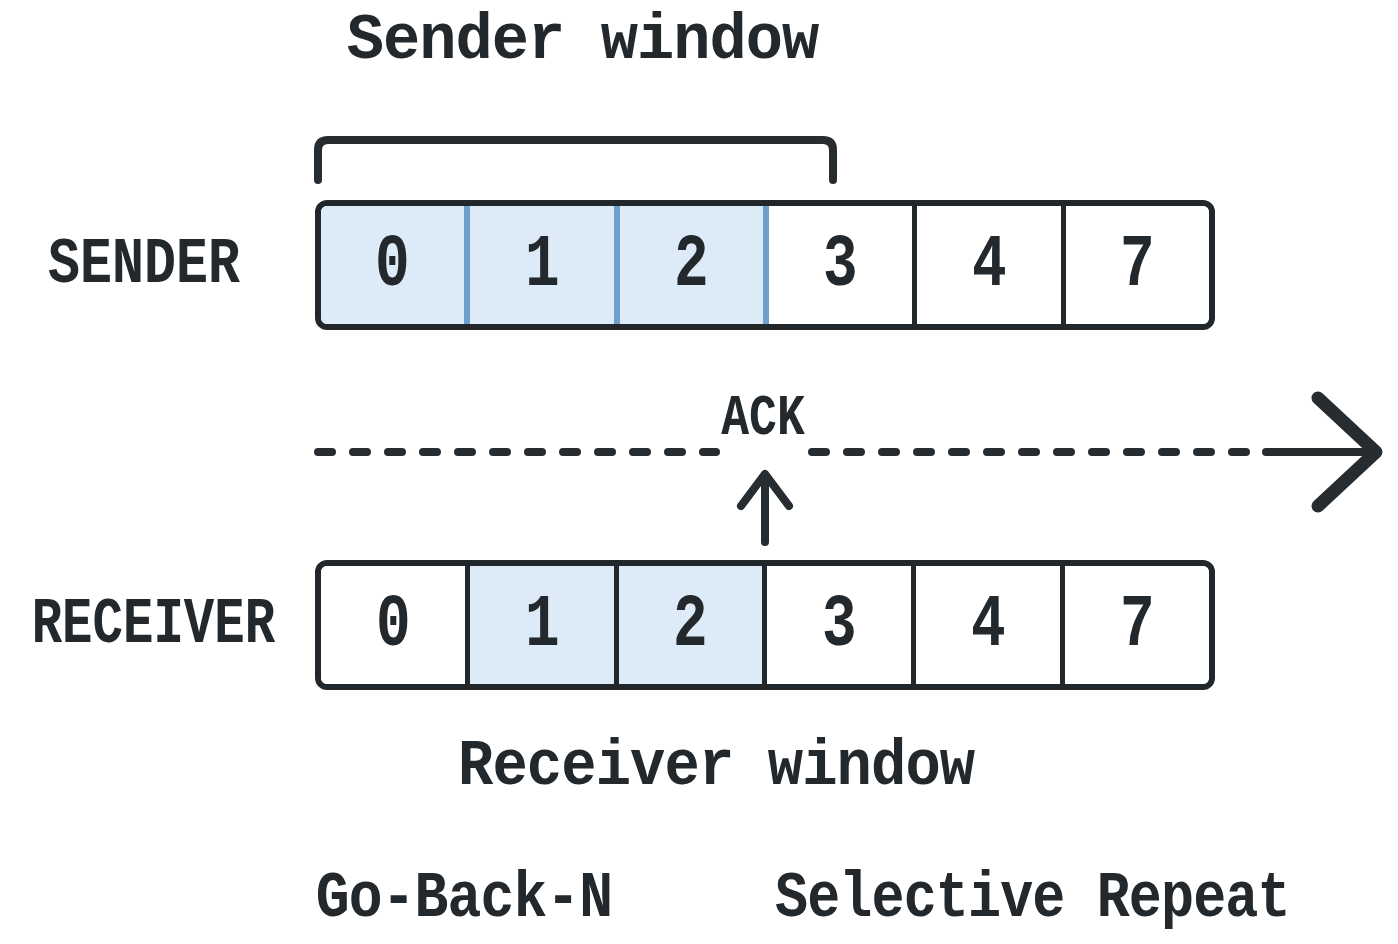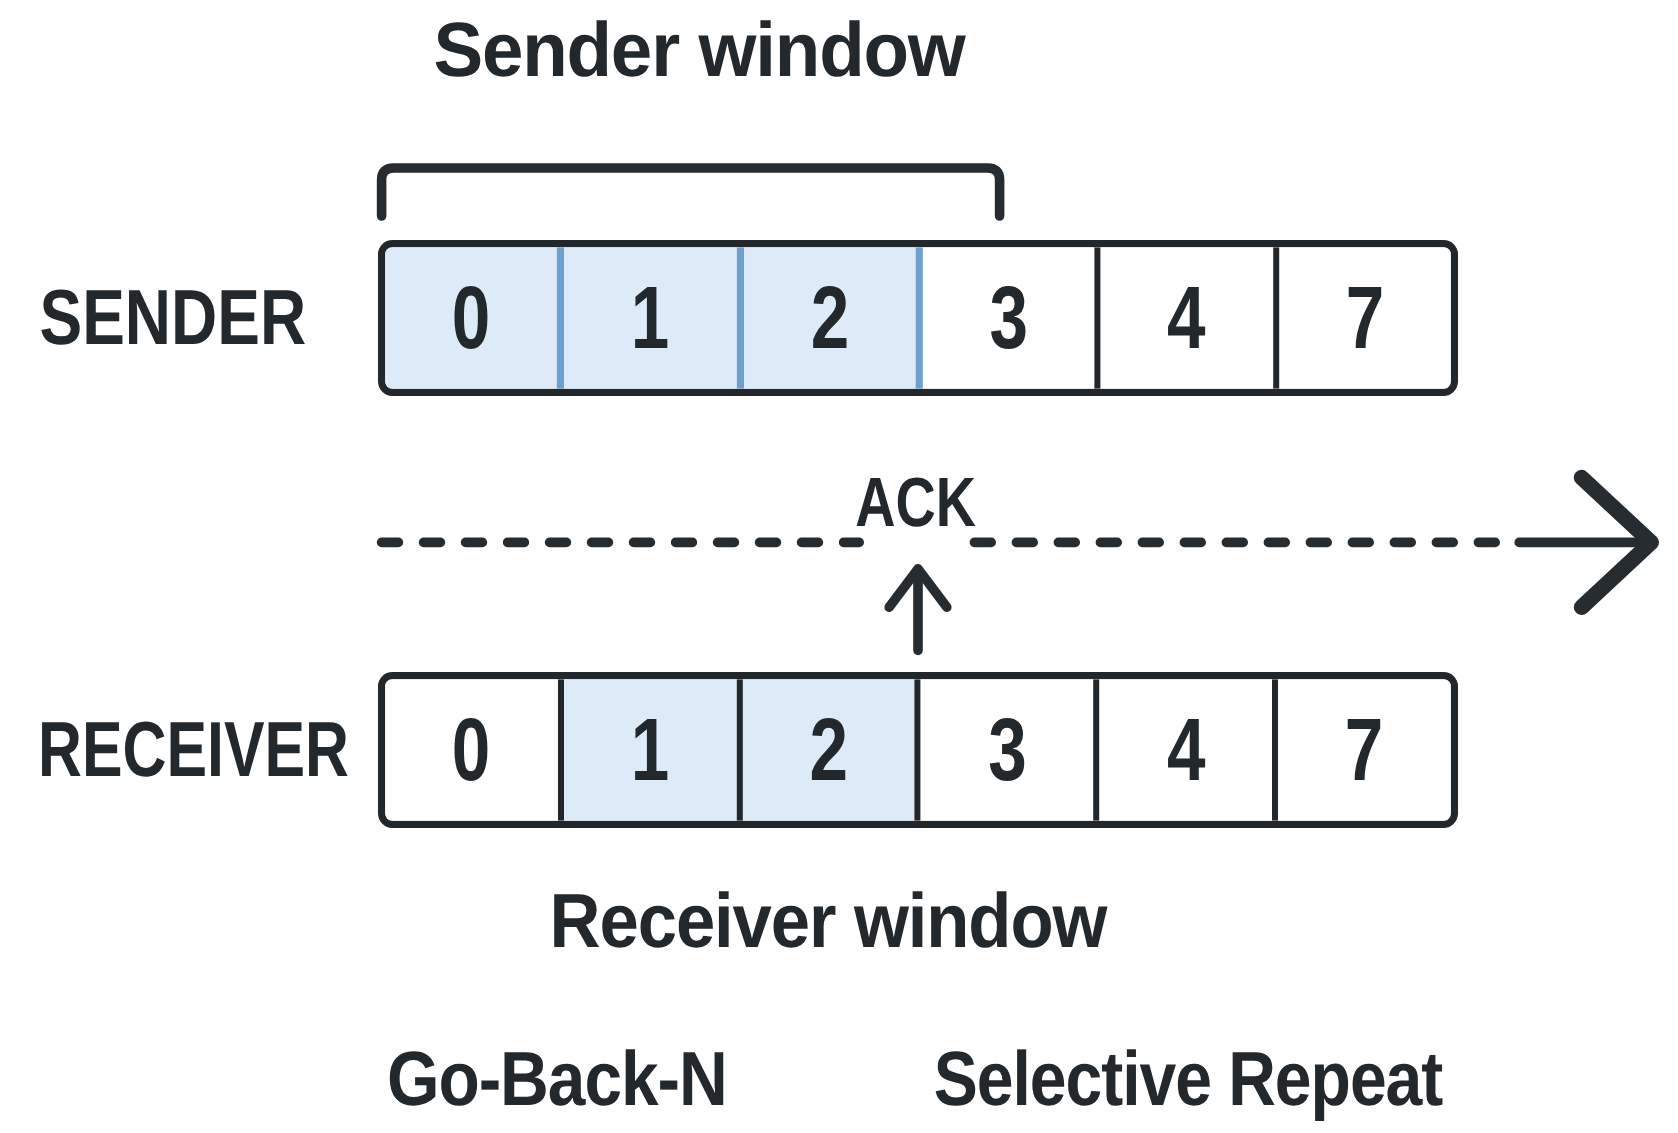--- a/index.html
+++ b/index.html
@@ -8,21 +8,21 @@
     --cell-border:#22272c;
     --highlight-fill:#dcebf7;
     --highlight-divider:#6da0cd;
     --background:#ffffff;
   }
   html,body{margin:0;padding:0;background:var(--background);}
   .canvas{
     position:relative;
     width:1398px;height:944px;
     background:var(--background);
-    font-family:Liberation Sans, sans-serif;
+    font-family:Liberation Mono, monospace;
     color:var(--ink);
     overflow:hidden;
   }
   .overlay{position:absolute;left:0;top:0;width:1398px;height:944px;pointer-events:none;}
   .overlay .dash{stroke:var(--line);stroke-width:8;stroke-linecap:round;stroke-dasharray:14 21;fill:none;}
   .overlay .solid{stroke:var(--line);stroke-width:8;stroke-linecap:round;fill:none;}
   .overlay .head{stroke:var(--line);stroke-width:13;stroke-linecap:round;stroke-linejoin:round;fill:none;}
   .overlay .stem{stroke:var(--line);stroke-width:8;stroke-linecap:round;fill:none;}
   .overlay .head2{stroke:var(--line);stroke-width:8;stroke-linecap:round;stroke-linejoin:round;fill:none;}
   .overlay .bracket{stroke:var(--line);stroke-width:8;stroke-linecap:round;stroke-linejoin:round;fill:none;}

